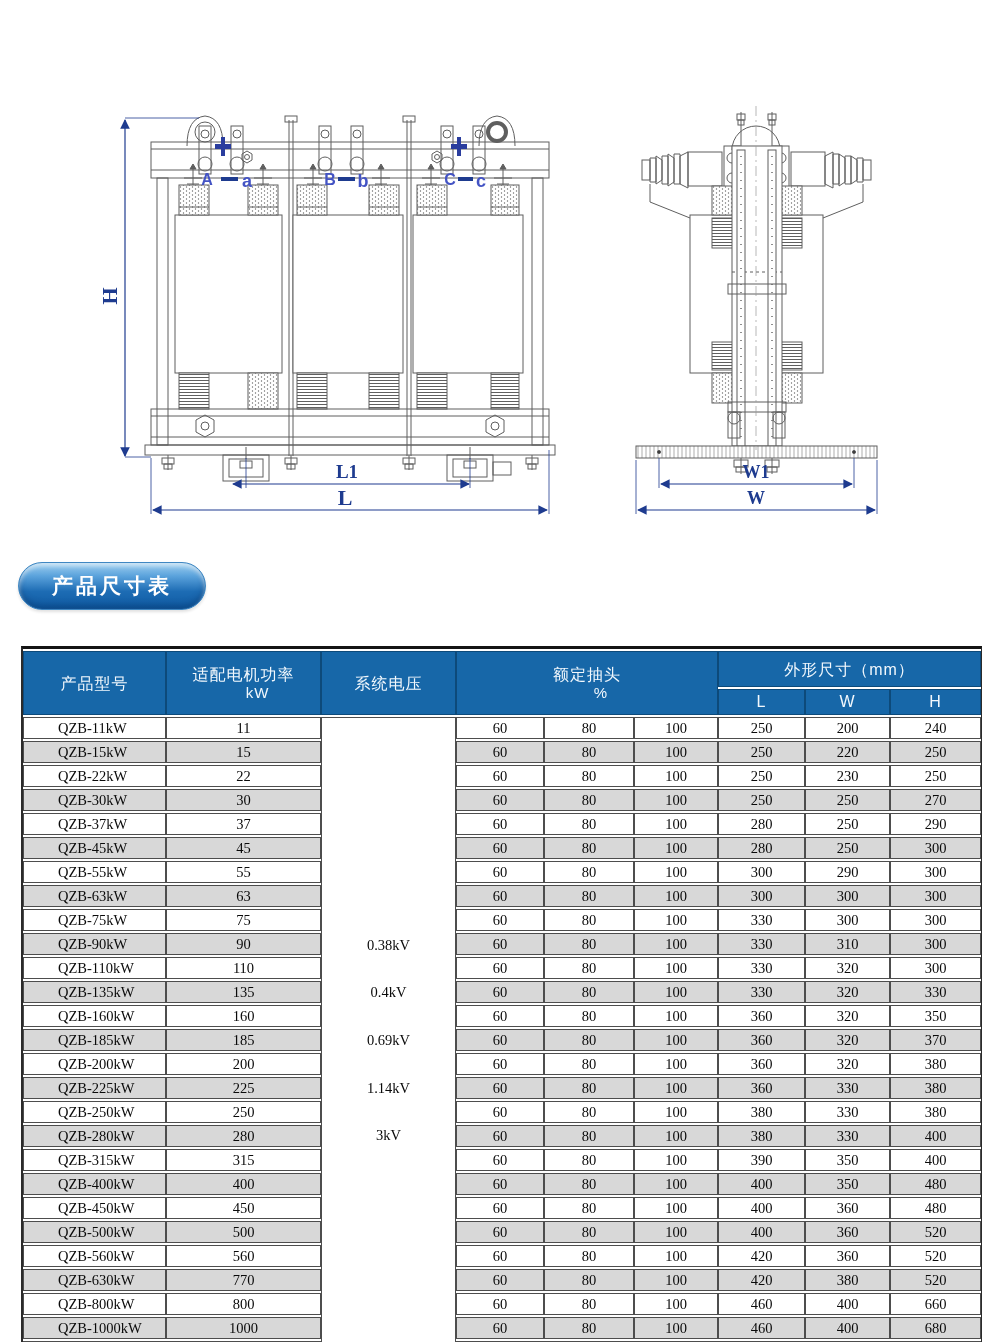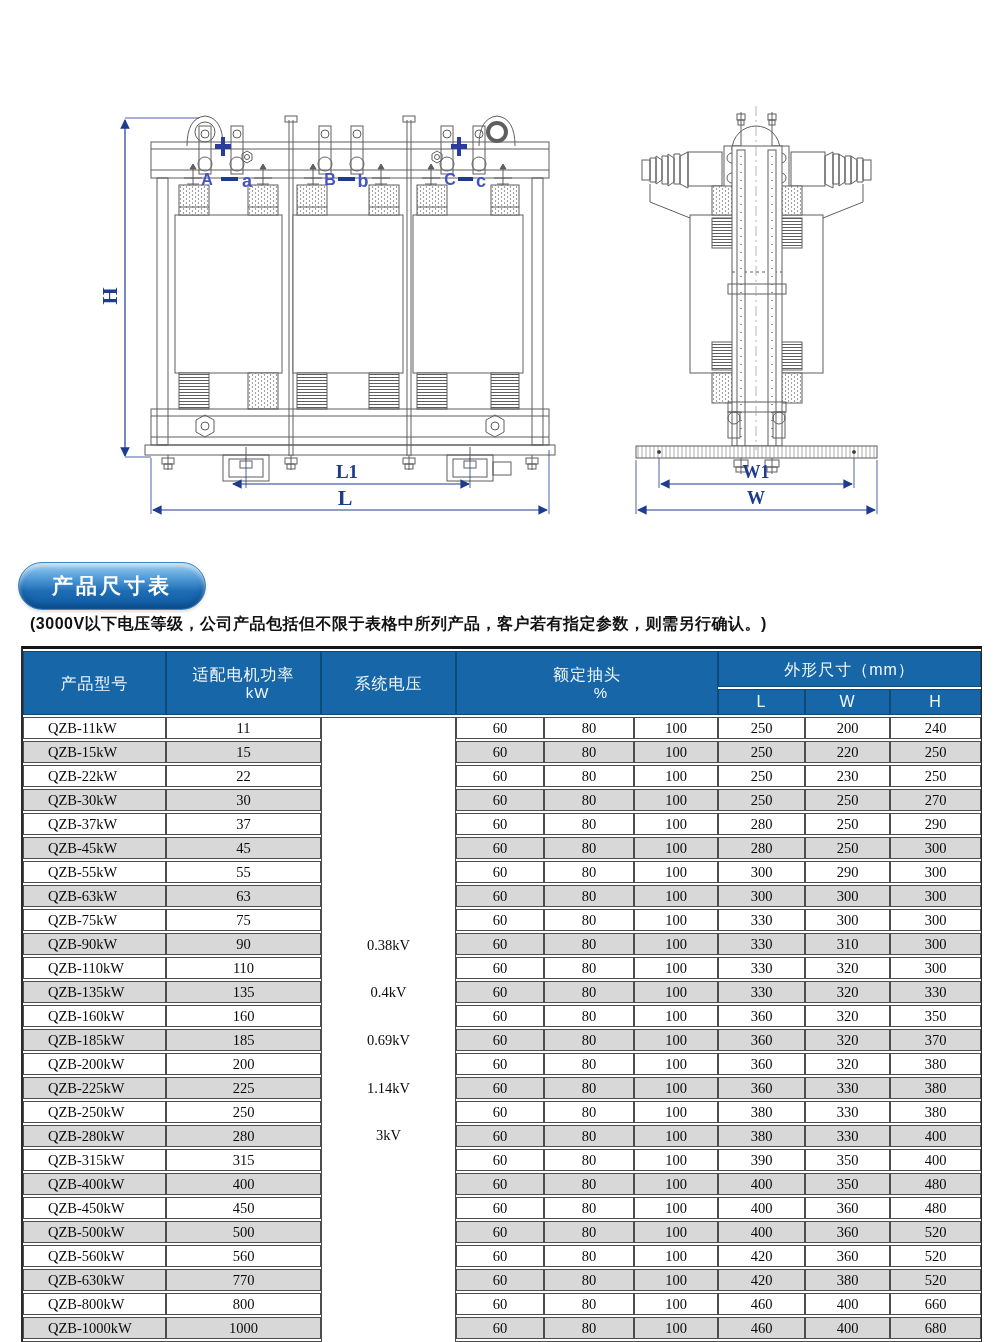--- a/index.html
+++ b/index.html
@@ -32,21 +32,21 @@
                 font-family:"Liberation Sans",sans-serif;font-size:16px;letter-spacing:1px;
                 border:1px solid #0d4a7a;padding:0;}
   table.spec thead .h1{height:36px;text-align:center;}
   table.spec thead .h2{height:26px;font-family:"Liberation Serif",serif;font-size:16px;font-weight:bold;}
   table.spec th .sub{display:block;font-size:15px;letter-spacing:1px;line-height:17px;margin-left:28px;}
   table.spec th .main{display:block;line-height:19px;}
   table.spec td{height:20px;line-height:20px;padding:0;text-align:center;
                 font-family:"Liberation Serif",serif;font-size:14.5px;color:#0a0a0a;
                 border:1px solid #4d4d4d;background:#ffffff;}
   table.spec tr.alt td{background:#d8d8d8;}
-  table.spec td.model{text-align:left;padding-left:24px;}
+  table.spec td.model{text-align:left;padding-left:34px;}
   table.spec td.voltage-cell{background:#ffffff !important;border:1px solid #4d4d4d;position:relative;padding:0;}
   .voltage-inner{position:absolute;inset:0;}
   .voltage-label{position:absolute;left:0;width:100%;transform:translateY(-50%);
                  text-align:center;font-family:"Liberation Serif",serif;font-size:14.5px;color:#0a0a0a;}
 </style>
 </head>
 <body>
 
 <div class="sheet">
 
@@ -358,21 +358,20 @@
       </g>
       <text class="dim" x="128" y="372" font-size="18" text-anchor="middle">W1</text>
       <text class="dim" x="128" y="398" font-size="18" text-anchor="middle">W</text>
     </svg>
   </div>
 
   <div class="badge badge-2">
     <span>产品尺寸表</span>
   </div>
 
-  <div class="note">(3000V以下电压等级，公司产品包括但不限于表格中所列产品，客户若有指定参数，则需另行确认。)</div>
 
   <div class="table-wrap">
     <table class="spec">
       <colgroup>
         <col style="width:143px">
           <col style="width:155px">
           <col style="width:135px">
         <col style="width:88px">
           <col style="width:90px">
           <col style="width:84px">

